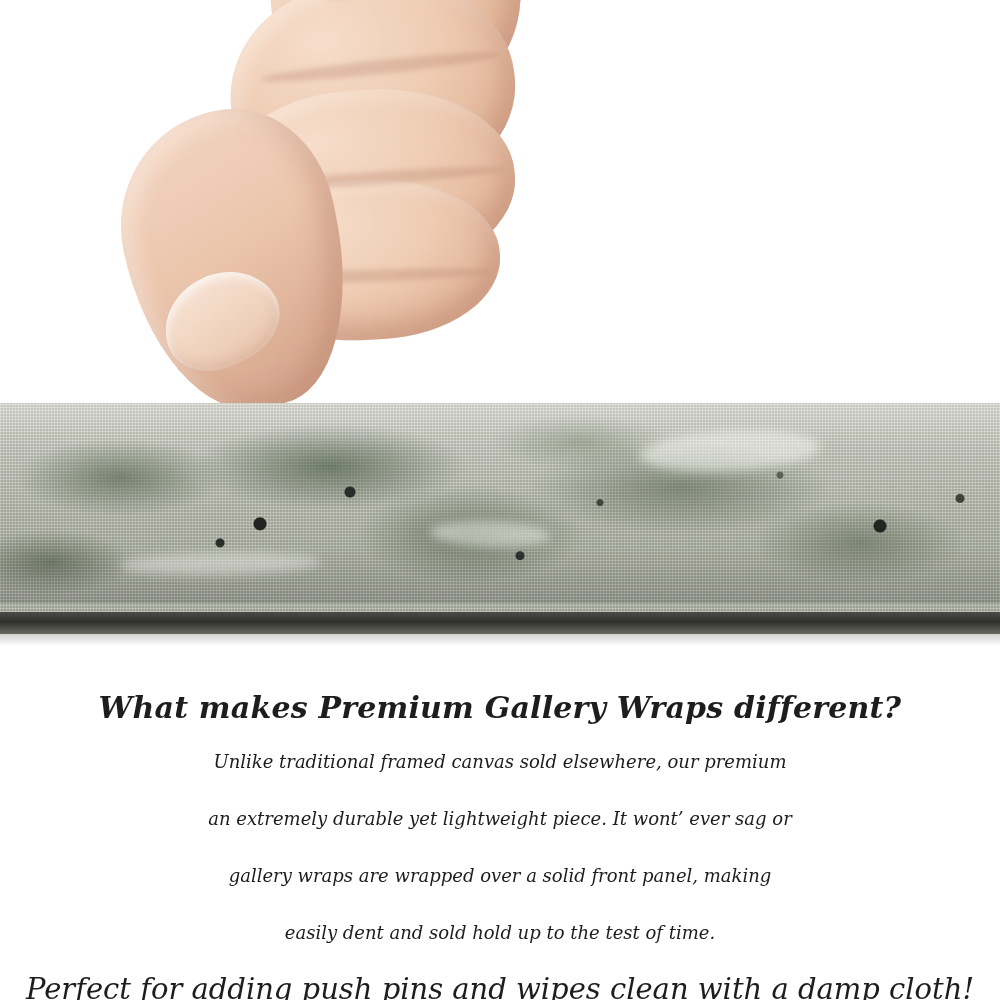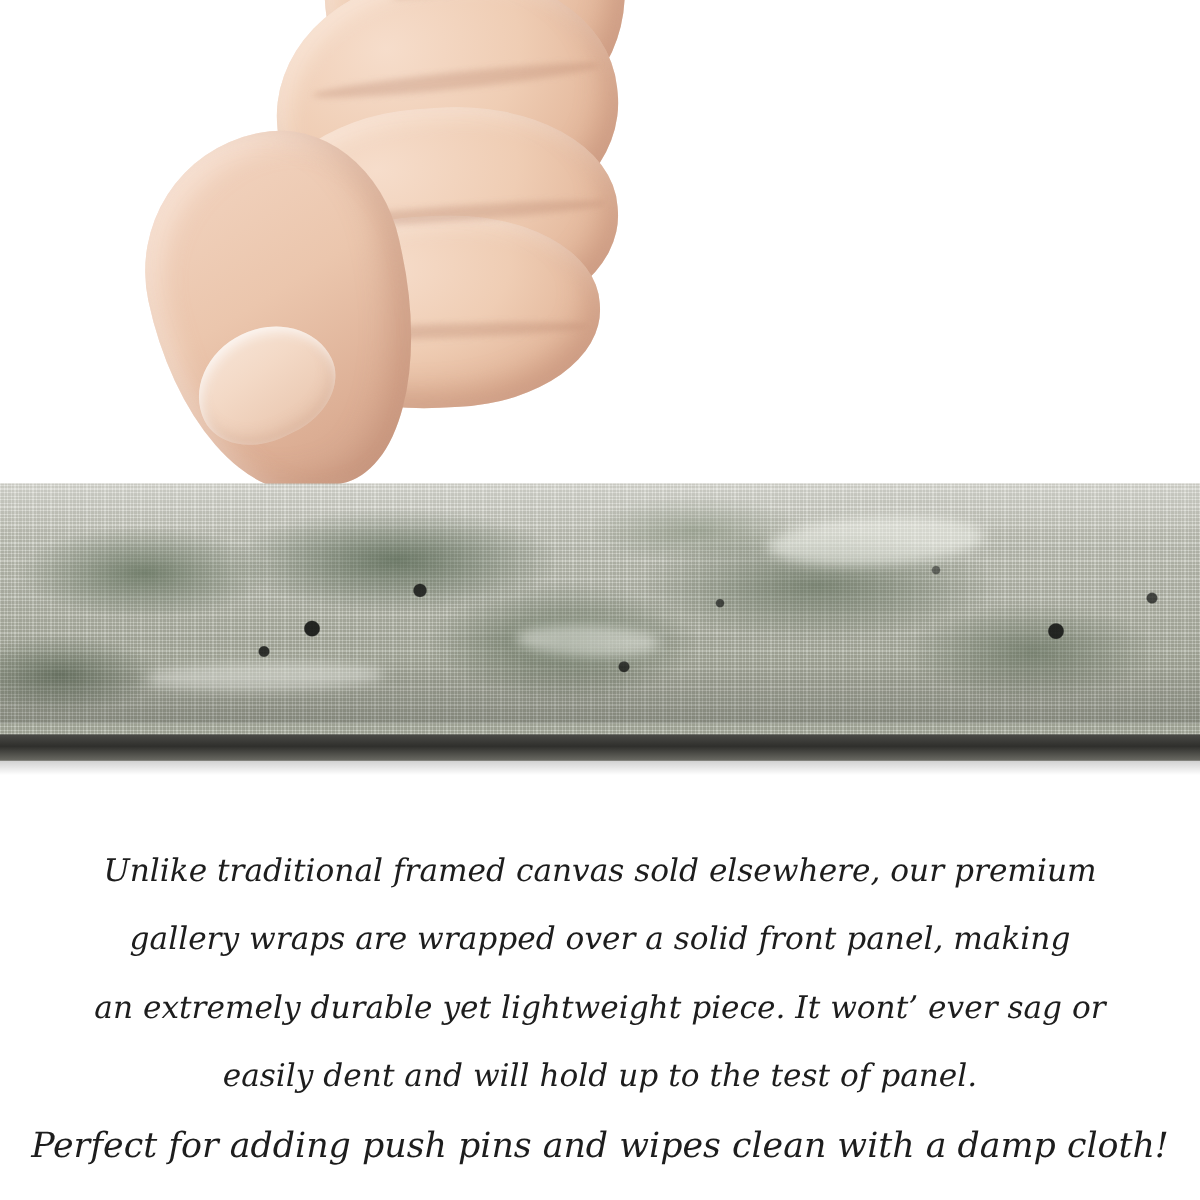--- a/index.html
+++ b/index.html
@@ -163,21 +163,21 @@
     font-family: "DejaVu Serif", serif;
     font-style: italic;
   }
   .caption-heading {
     font-size: 30px;
     font-weight: bold;
     letter-spacing: 0.2px;
     margin: 0 0 10px 0;
   }
   .caption-line {
-    font-size: 26px;
+    font-size: 18px;
     line-height: 41px;
     margin: 16px;
   }
   .caption-final {
     font-size: 29px;
     line-height: 41px;
     margin: 8px 0 0 0;
   }
 </style>
 </head>
@@ -205,20 +205,21 @@
       <div class="strip-scuff s1"></div>
       <div class="strip-scuff s2"></div>
       <div class="strip-scuff s3"></div>
       <div class="strip-highlight"></div>
     </div>
     <div class="canvas-edge"></div>
     <div class="canvas-edge-shadow"></div>
   </div>
 
   <div class="caption">
+    <p class="caption-heading">What makes Premium Gallery Wraps different?</p>
     <p class="caption-line">Unlike traditional framed canvas sold elsewhere, our premium</p>
+    <p class="caption-line">an extremely durable yet lightweight piece. It wont’ ever sag or</p>
     <p class="caption-line">gallery wraps are wrapped over a solid front panel, making</p>
-    <p class="caption-line">an extremely durable yet lightweight piece. It wont’ ever sag or</p>
-    <p class="caption-line">easily dent and will hold up to the test of panel.</p>
+    <p class="caption-line">easily dent and sold hold up to the test of time.</p>
     <p class="caption-final">Perfect for adding push pins and wipes clean with a damp cloth!</p>
   </div>
 
 </div>
 
 </body></html>

